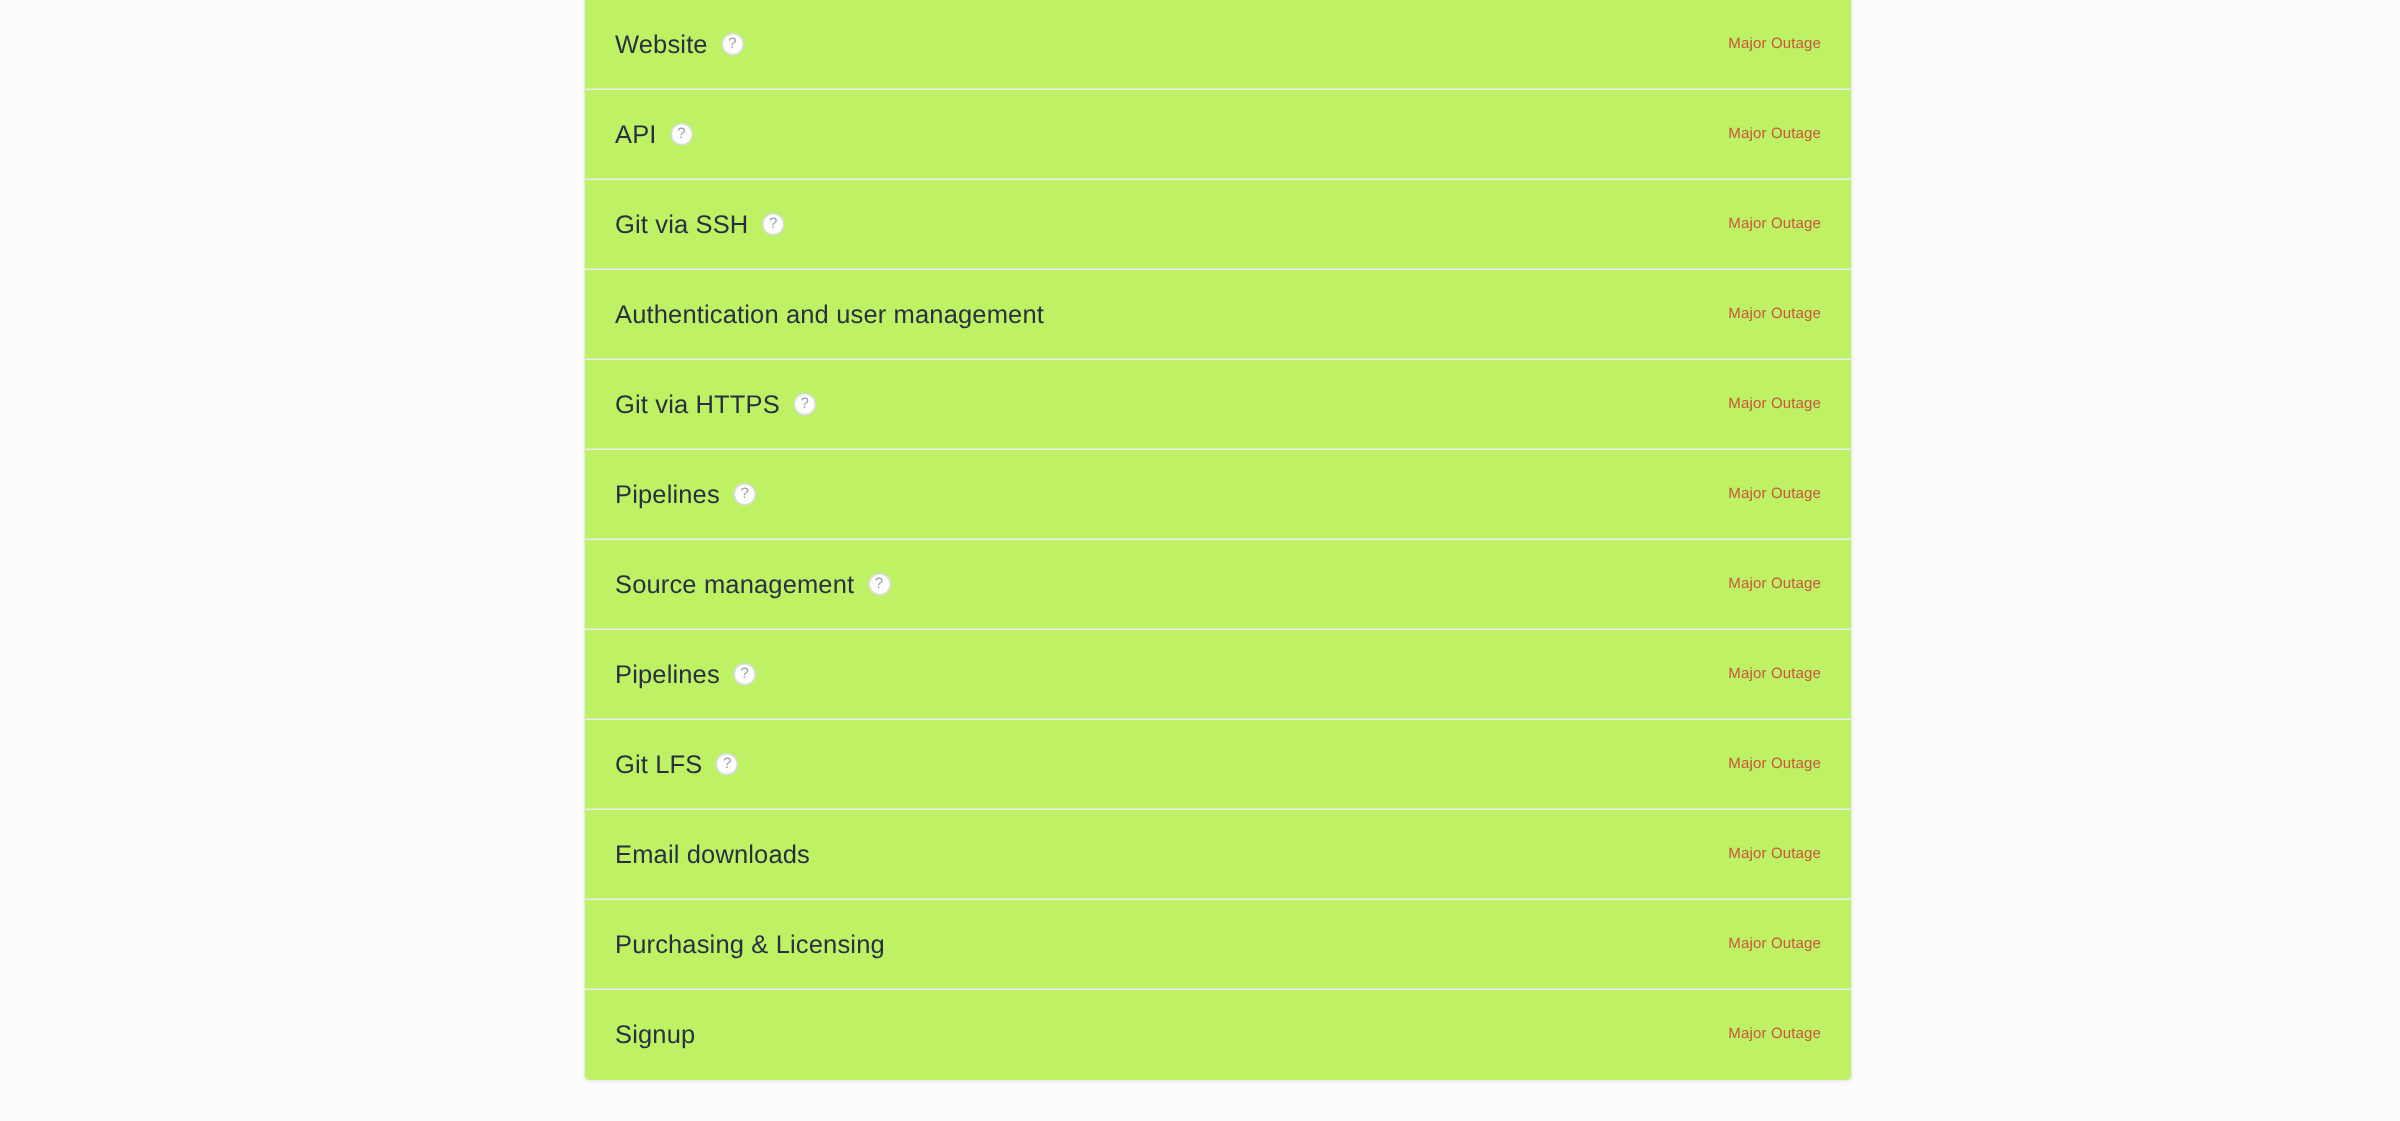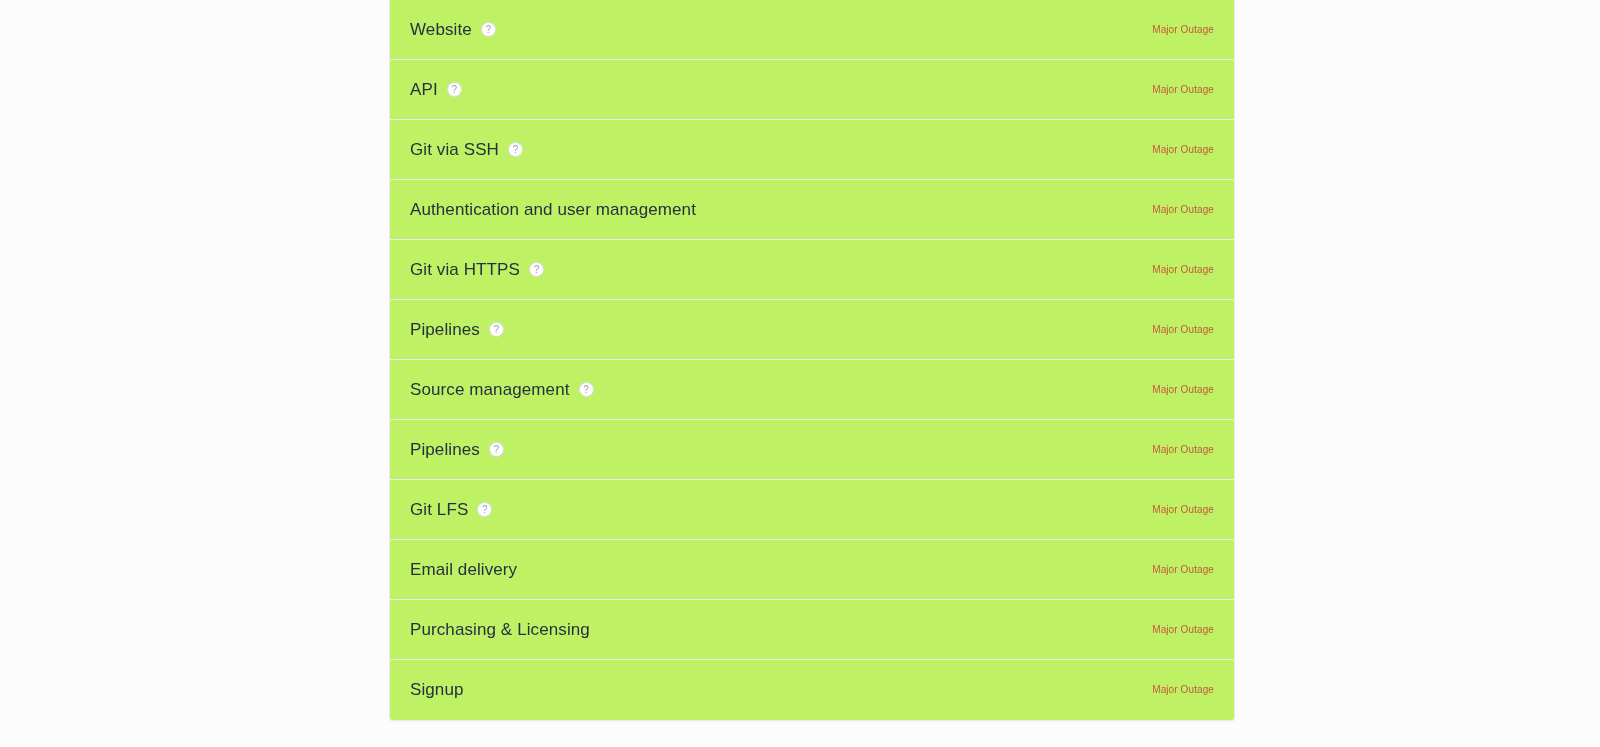--- a/index.html
+++ b/index.html
@@ -165,21 +165,21 @@
   <div class="component-row">
     <div class="component-left">
       <span class="component-name">Git LFS</span>
       <span class="help-icon">?</span>
     </div>
     <span class="component-status">Major Outage</span>
   </div>
 
   <div class="component-row">
     <div class="component-left">
-      <span class="component-name">Email delivery</span>
+      <span class="component-name">Email downloads</span>
 
     </div>
     <span class="component-status">Major Outage</span>
   </div>
 
   <div class="component-row">
     <div class="component-left">
       <span class="component-name">Purchasing &amp; Licensing</span>
 
     </div>

